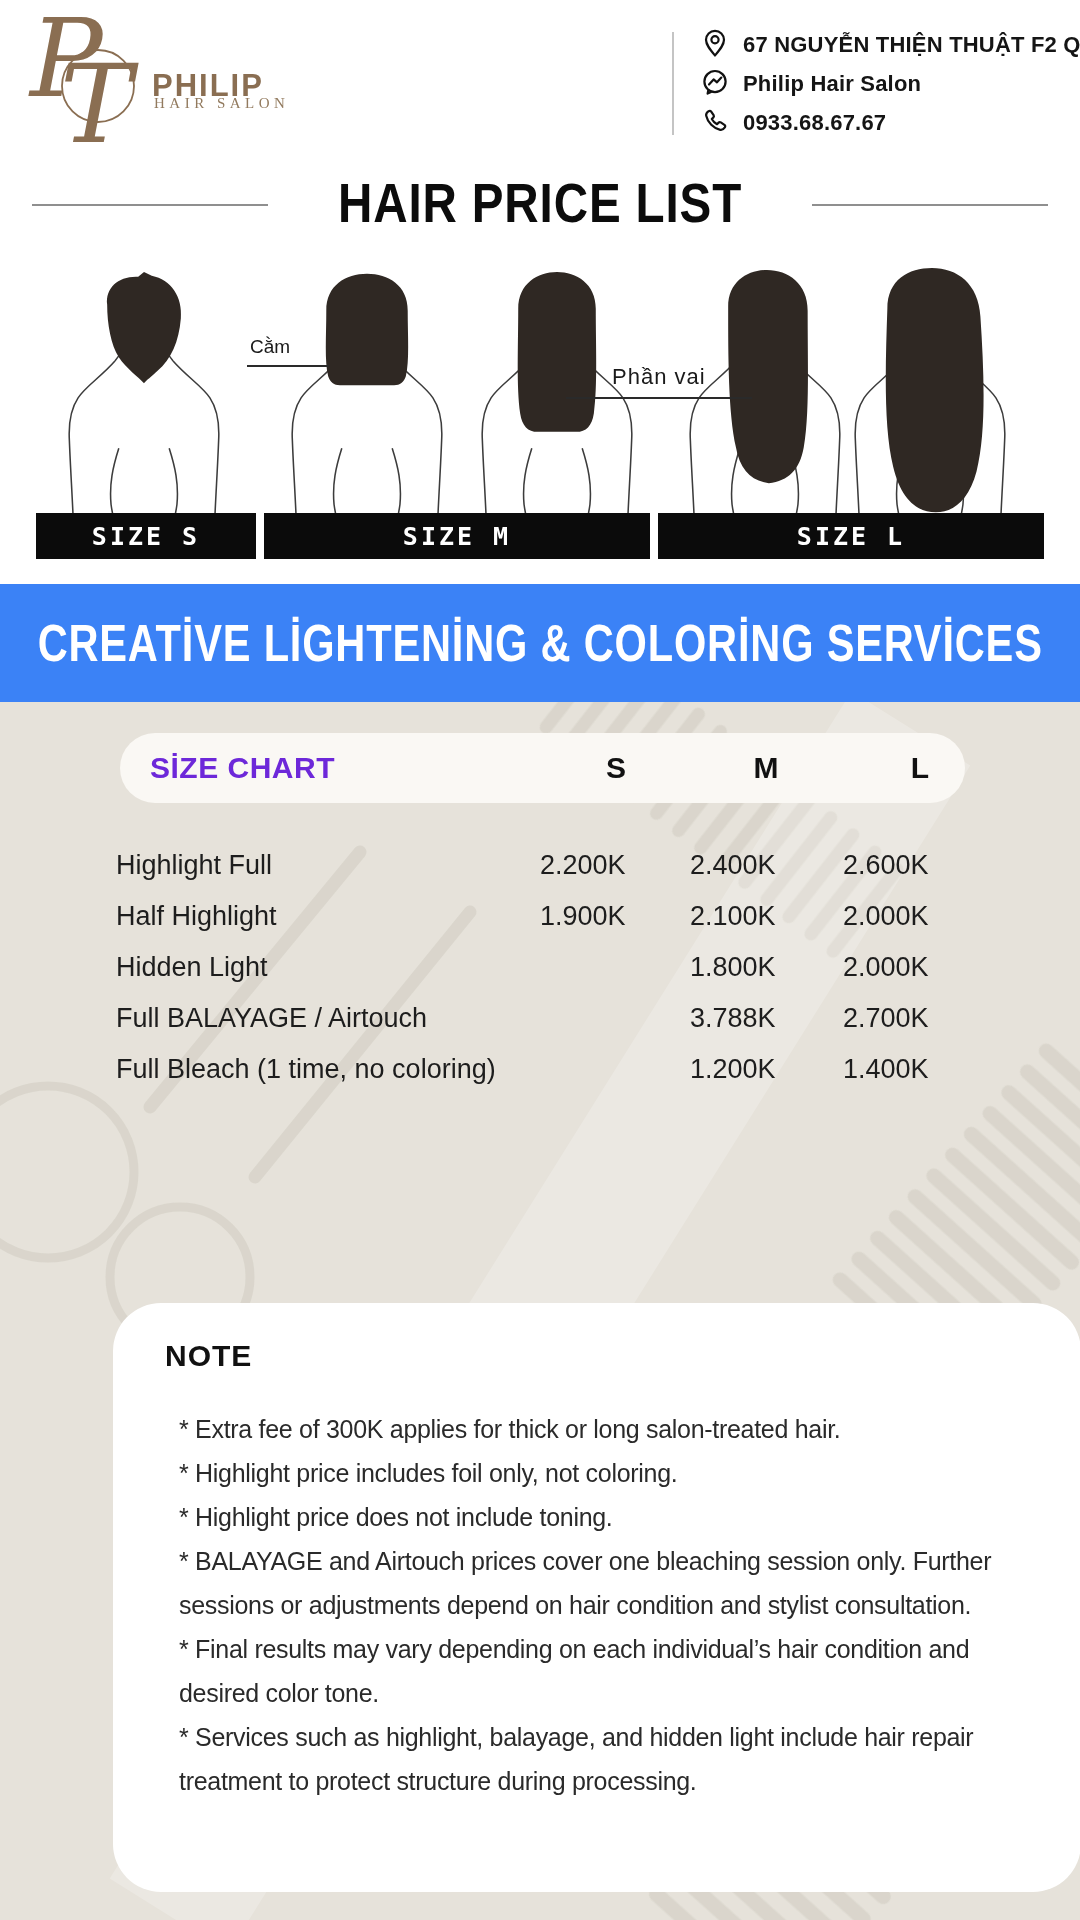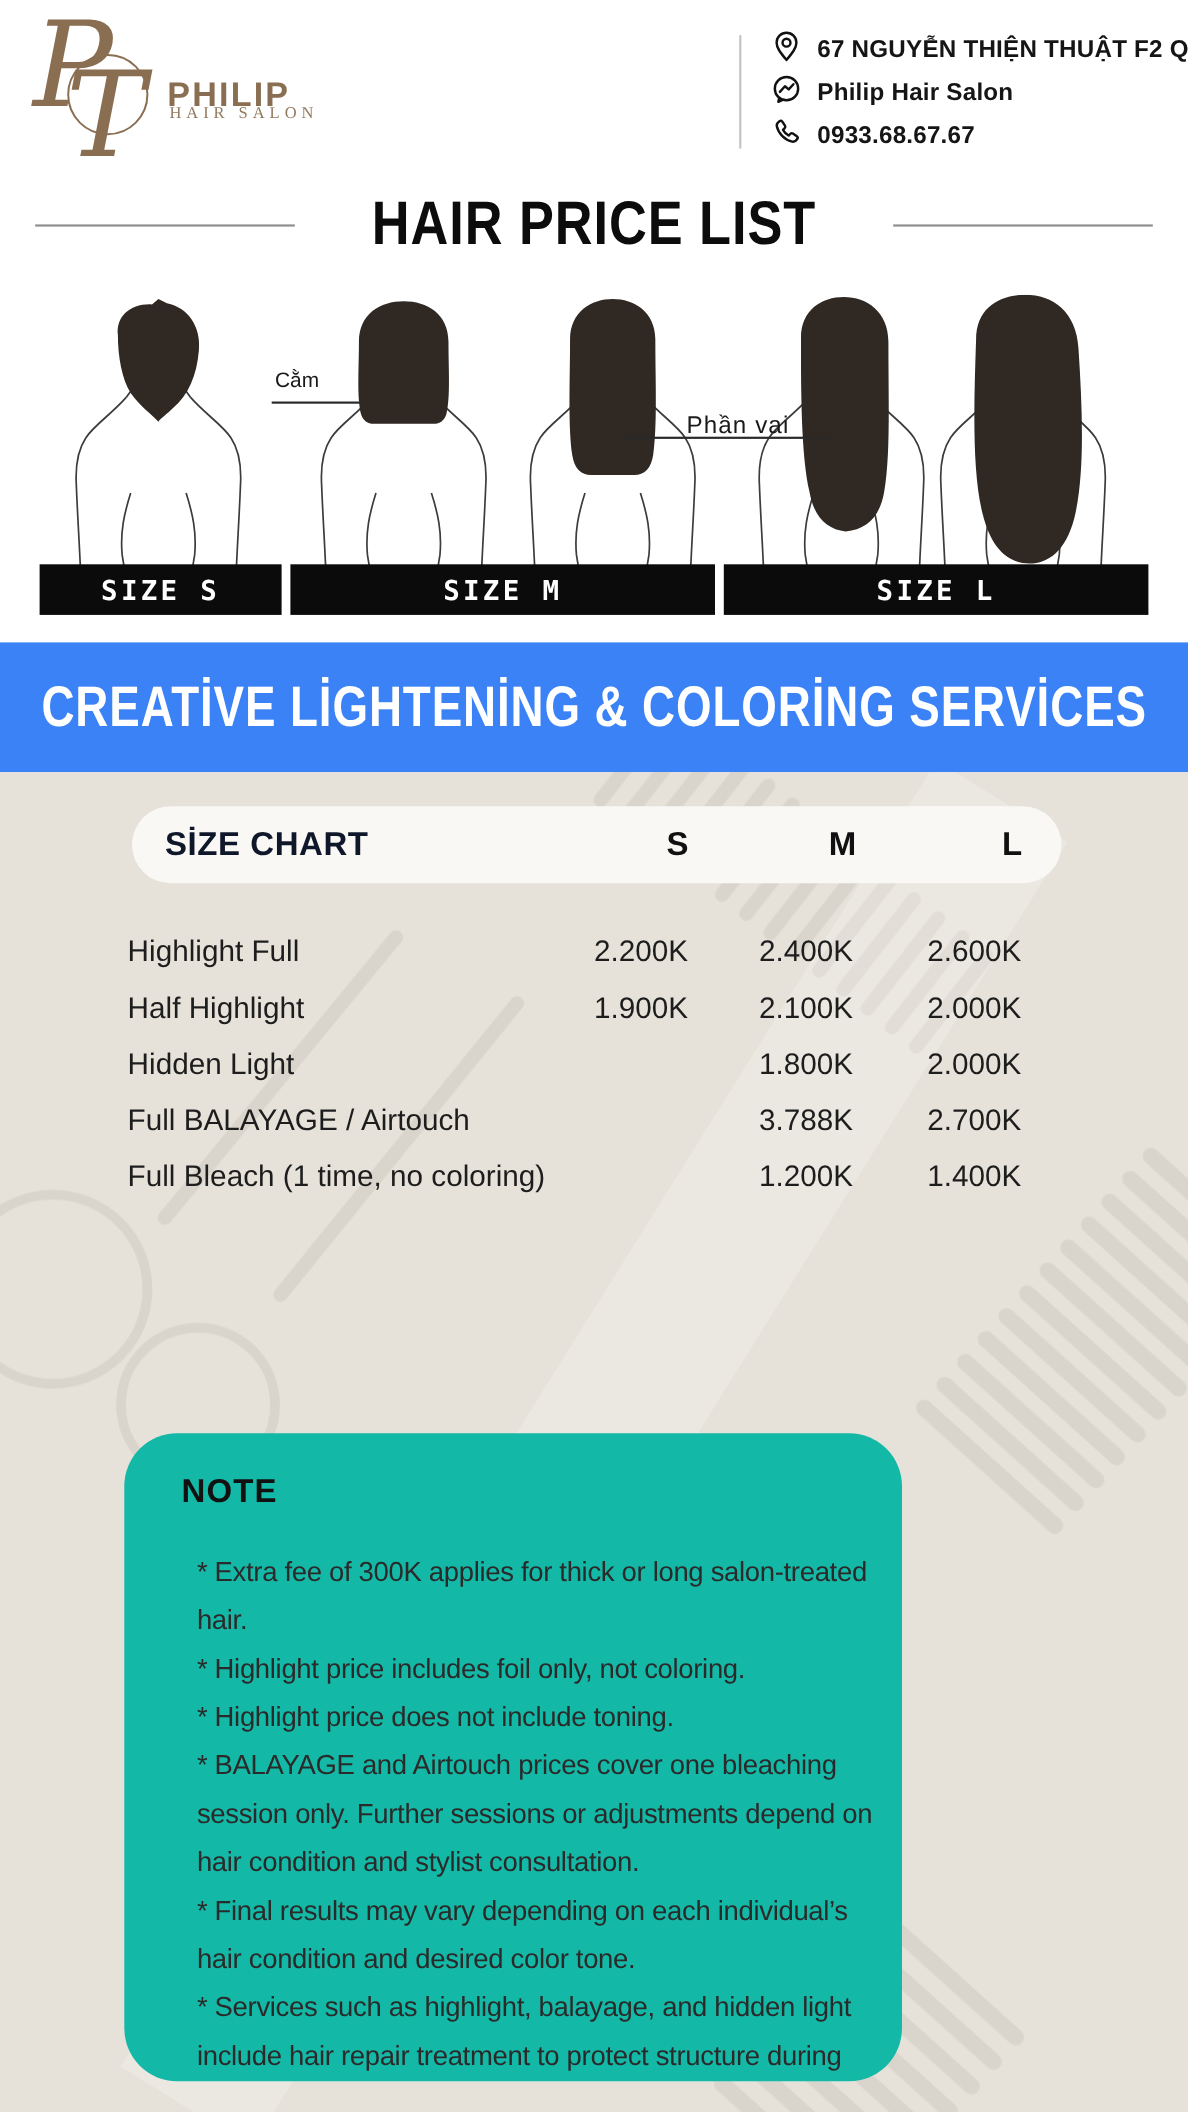--- a/index.html
+++ b/index.html
@@ -23,51 +23,51 @@
   .rule-left{left:32px;} .rule-right{left:812px;}
   .page-title{position:absolute;left:0;right:0;top:170px;margin:0;text-align:center;
               font-size:56px;font-weight:bold;color:#0c0c0c;letter-spacing:1px;
               transform:scaleX(.85);}
 
   
   .figure{position:absolute;top:268px;width:220px;height:252px;}
   .fig1{left:34px;} .fig2{left:257px;} .fig3{left:447px;} .fig4{left:655px;} .fig5{left:820px;}
   .chin-label{position:absolute;left:250px;top:336px;font-size:19px;color:#1a1a1a;}
   .chin-line{position:absolute;left:247px;top:365px;width:82px;height:2px;background:#2a2a2a;}
-  .shoulder-label{position:absolute;left:612px;top:374px;font-size:22px;color:#1a1a1a;letter-spacing:1px;margin-left:12px;}
+  .shoulder-label{position:absolute;left:612px;top:364px;font-size:22px;color:#1a1a1a;letter-spacing:1px;}
   .shoulder-line{position:absolute;left:566px;top:397px;width:186px;height:2px;background:#2a2a2a;}
 
   .bar{position:absolute;top:513px;height:46px;background:#0b0b0b;color:#ffffff;
        display:flex;align-items:center;justify-content:center;
        font-family:"DejaVu Sans Mono",monospace;font-weight:bold;font-size:25px;letter-spacing:3px;}
   .bar-s{left:36px;width:220px;} .bar-m{left:264px;width:386px;} .bar-l{left:658px;width:386px;}
 
   
   .banner{position:absolute;left:0;top:584px;width:1080px;height:118px;background:#3b82f6;
           display:flex;align-items:center;justify-content:center;}
   .banner-title{color:#ffffff;font-size:52px;font-weight:bold;white-space:nowrap;
                 letter-spacing:1px;transform:scaleX(.8);}
 
   
   .beige{position:absolute;left:0;top:702px;width:1080px;height:1218px;background:#e6e2da;}
   .watermark{position:absolute;left:0;top:0;}
 
   .pill{position:absolute;left:120px;top:31px;width:845px;height:70px;background:#faf8f4;border-radius:35px;}
-  .pill-title{position:absolute;left:30px;top:18px;font-size:30px;font-weight:bold;color:#0f172a;letter-spacing:.5px;}
+  .pill-title{position:absolute;left:30px;top:18px;font-size:30px;font-weight:bold;color:#6d28d9;letter-spacing:.5px;}
   .colhead{position:absolute;top:18px;width:80px;text-align:center;font-size:30px;font-weight:bold;color:#111;}
   .col-s{left:456px;} .col-m{left:606px;} .col-l{left:760px;}
 
   .prow{position:absolute;left:0;width:1080px;height:51px;}
   .prow-0{top:138px;} .prow-1{top:189px;} .prow-2{top:240px;} .prow-3{top:291px;} .prow-4{top:342px;}
   .service{position:absolute;left:116px;font-size:27px;color:#1d1d1d;line-height:51px;white-space:nowrap;}
   .price{position:absolute;width:150px;text-align:left;font-size:27px;color:#1d1d1d;line-height:51px;}
   .price-s{left:540px;} .price-m{left:690px;} .price-l{left:843px;}
 
   
-  .note-card{position:absolute;left:113px;top:601px;width:707px;height:589px;background:#14b8a6;
+  .note-card{position:absolute;left:113px;top:601px;width:968px;height:589px;background:#ffffff;
              border-radius:48px;overflow:hidden;}
   .note-title{position:absolute;left:52px;top:36px;font-size:30px;font-weight:bold;
               letter-spacing:1px;color:#111;}
   .note-body{position:absolute;left:66px;right:26px;top:104px;}
   .note-item{margin:0;font-size:25px;line-height:44px;color:#2a2a2a;letter-spacing:-.3px;}
 </style>
 </head>
 <body>
 
 <div class="page">

